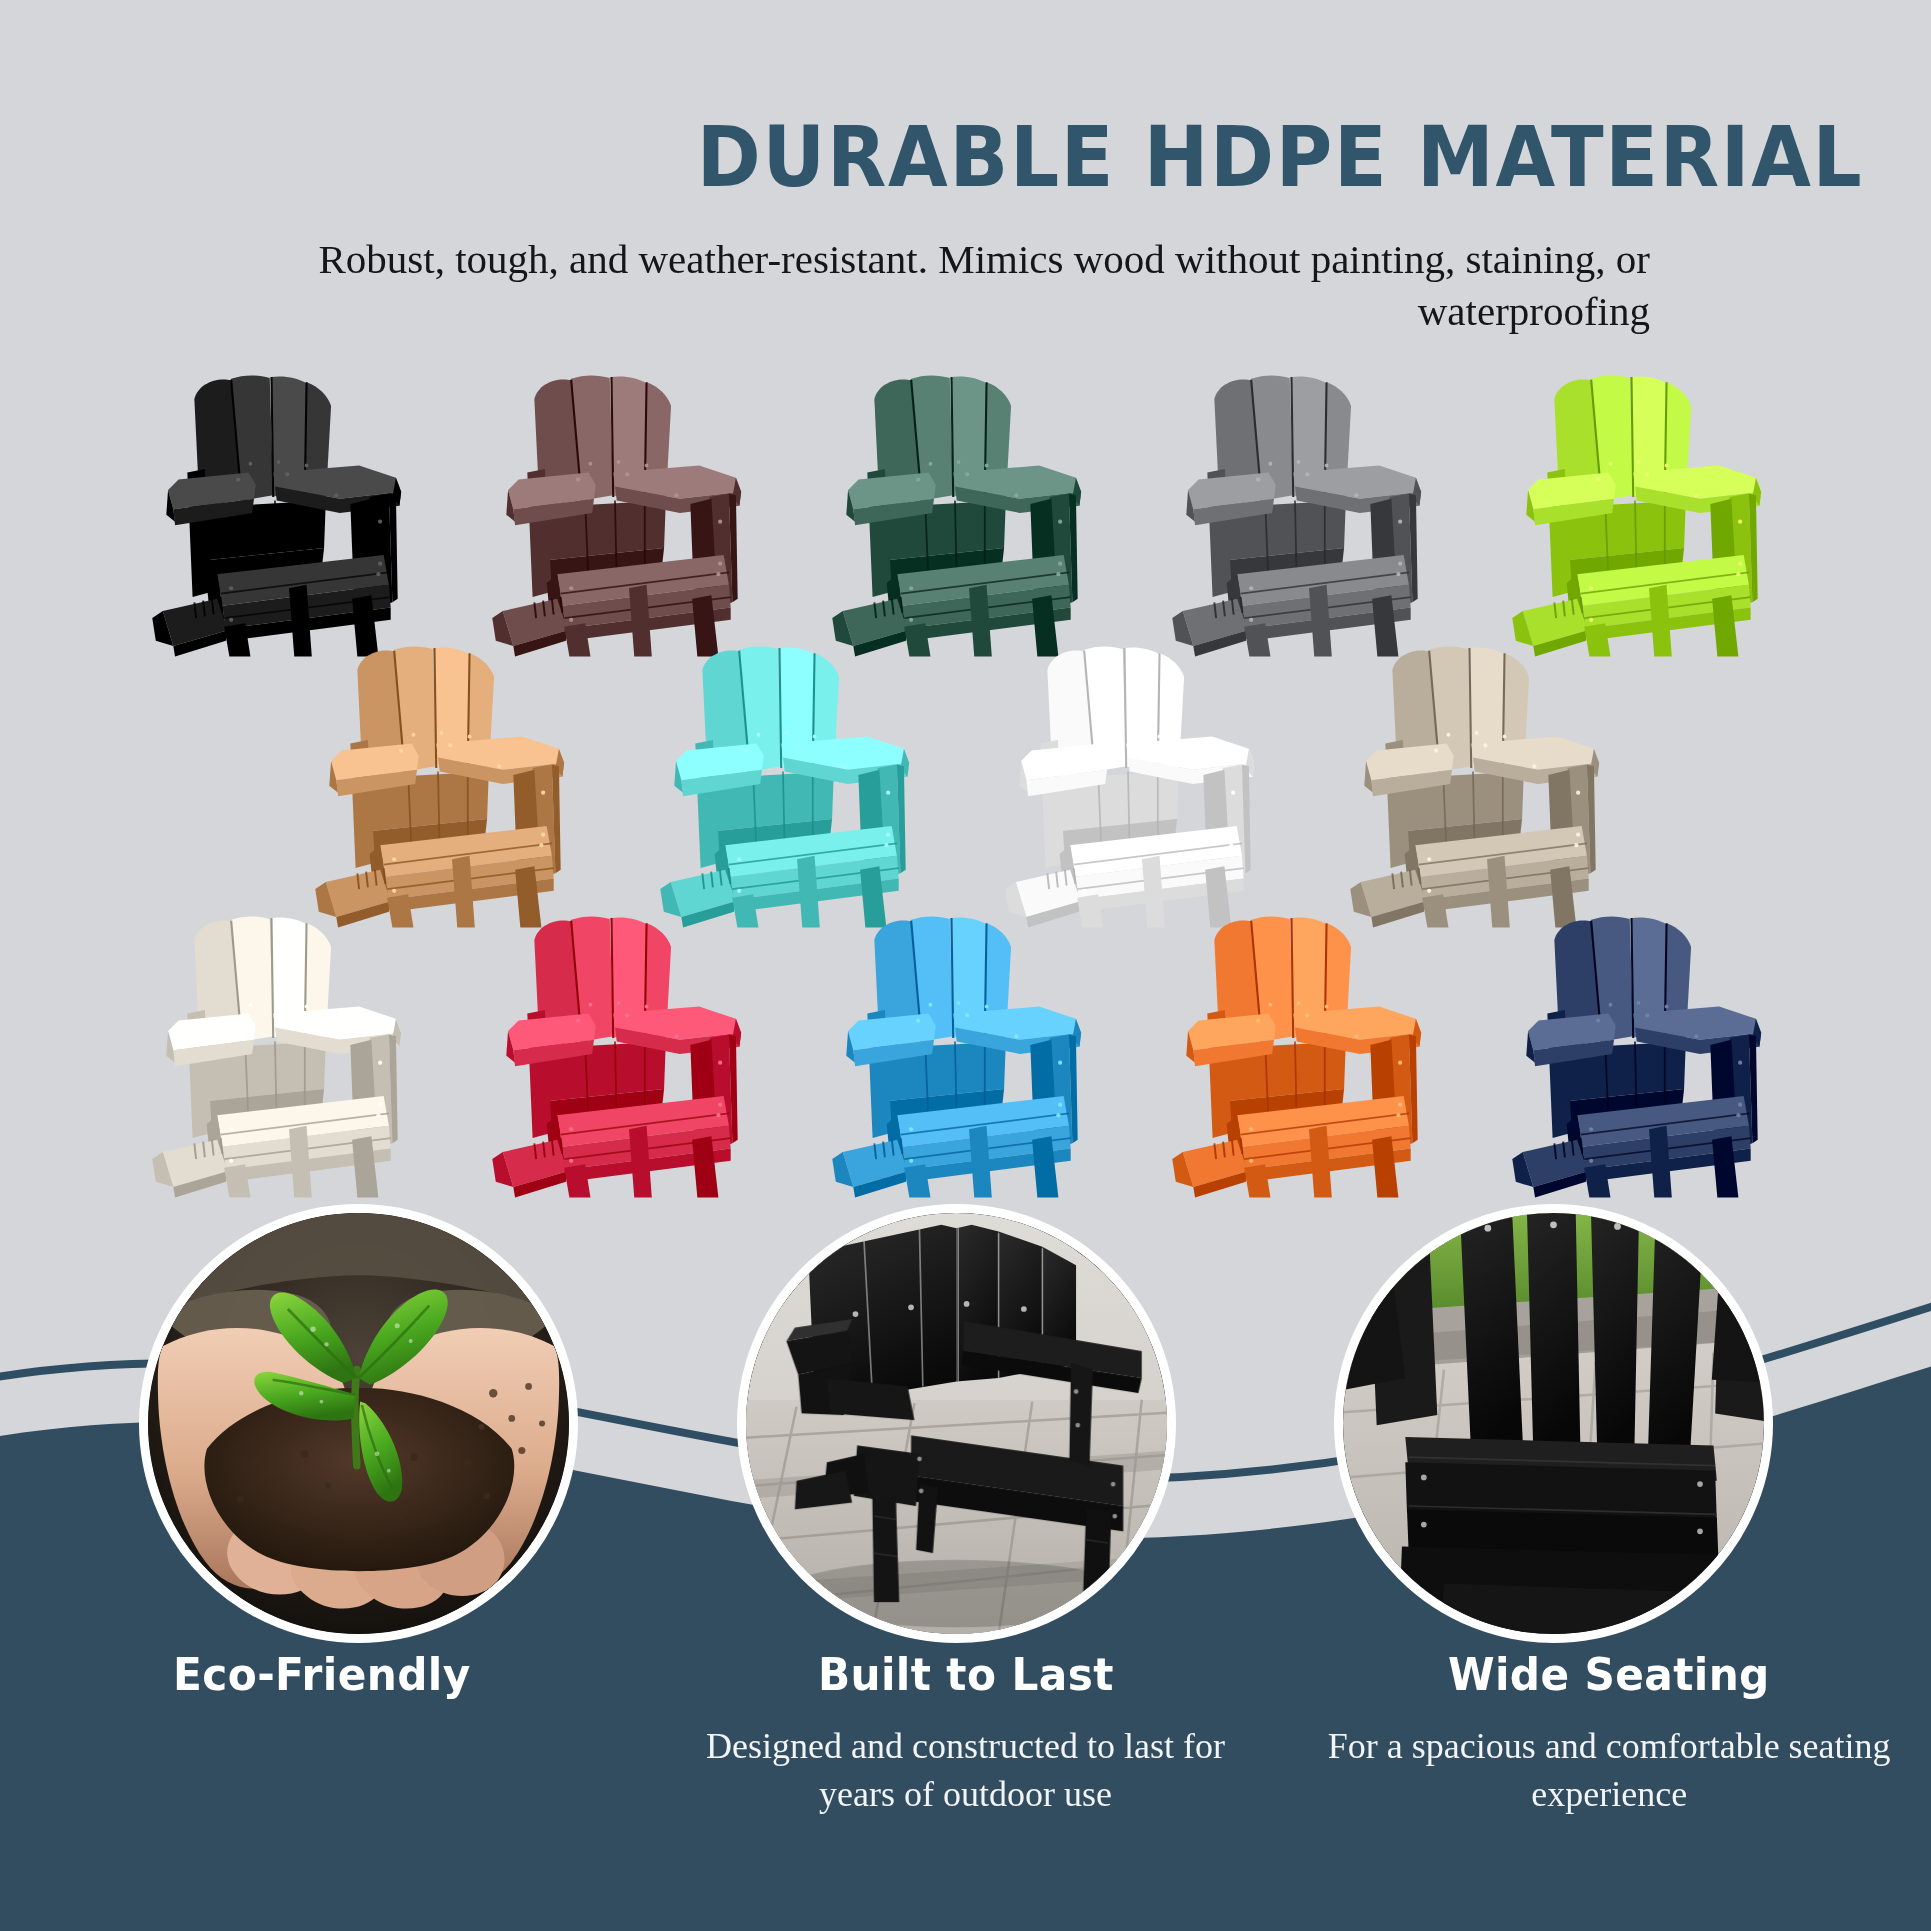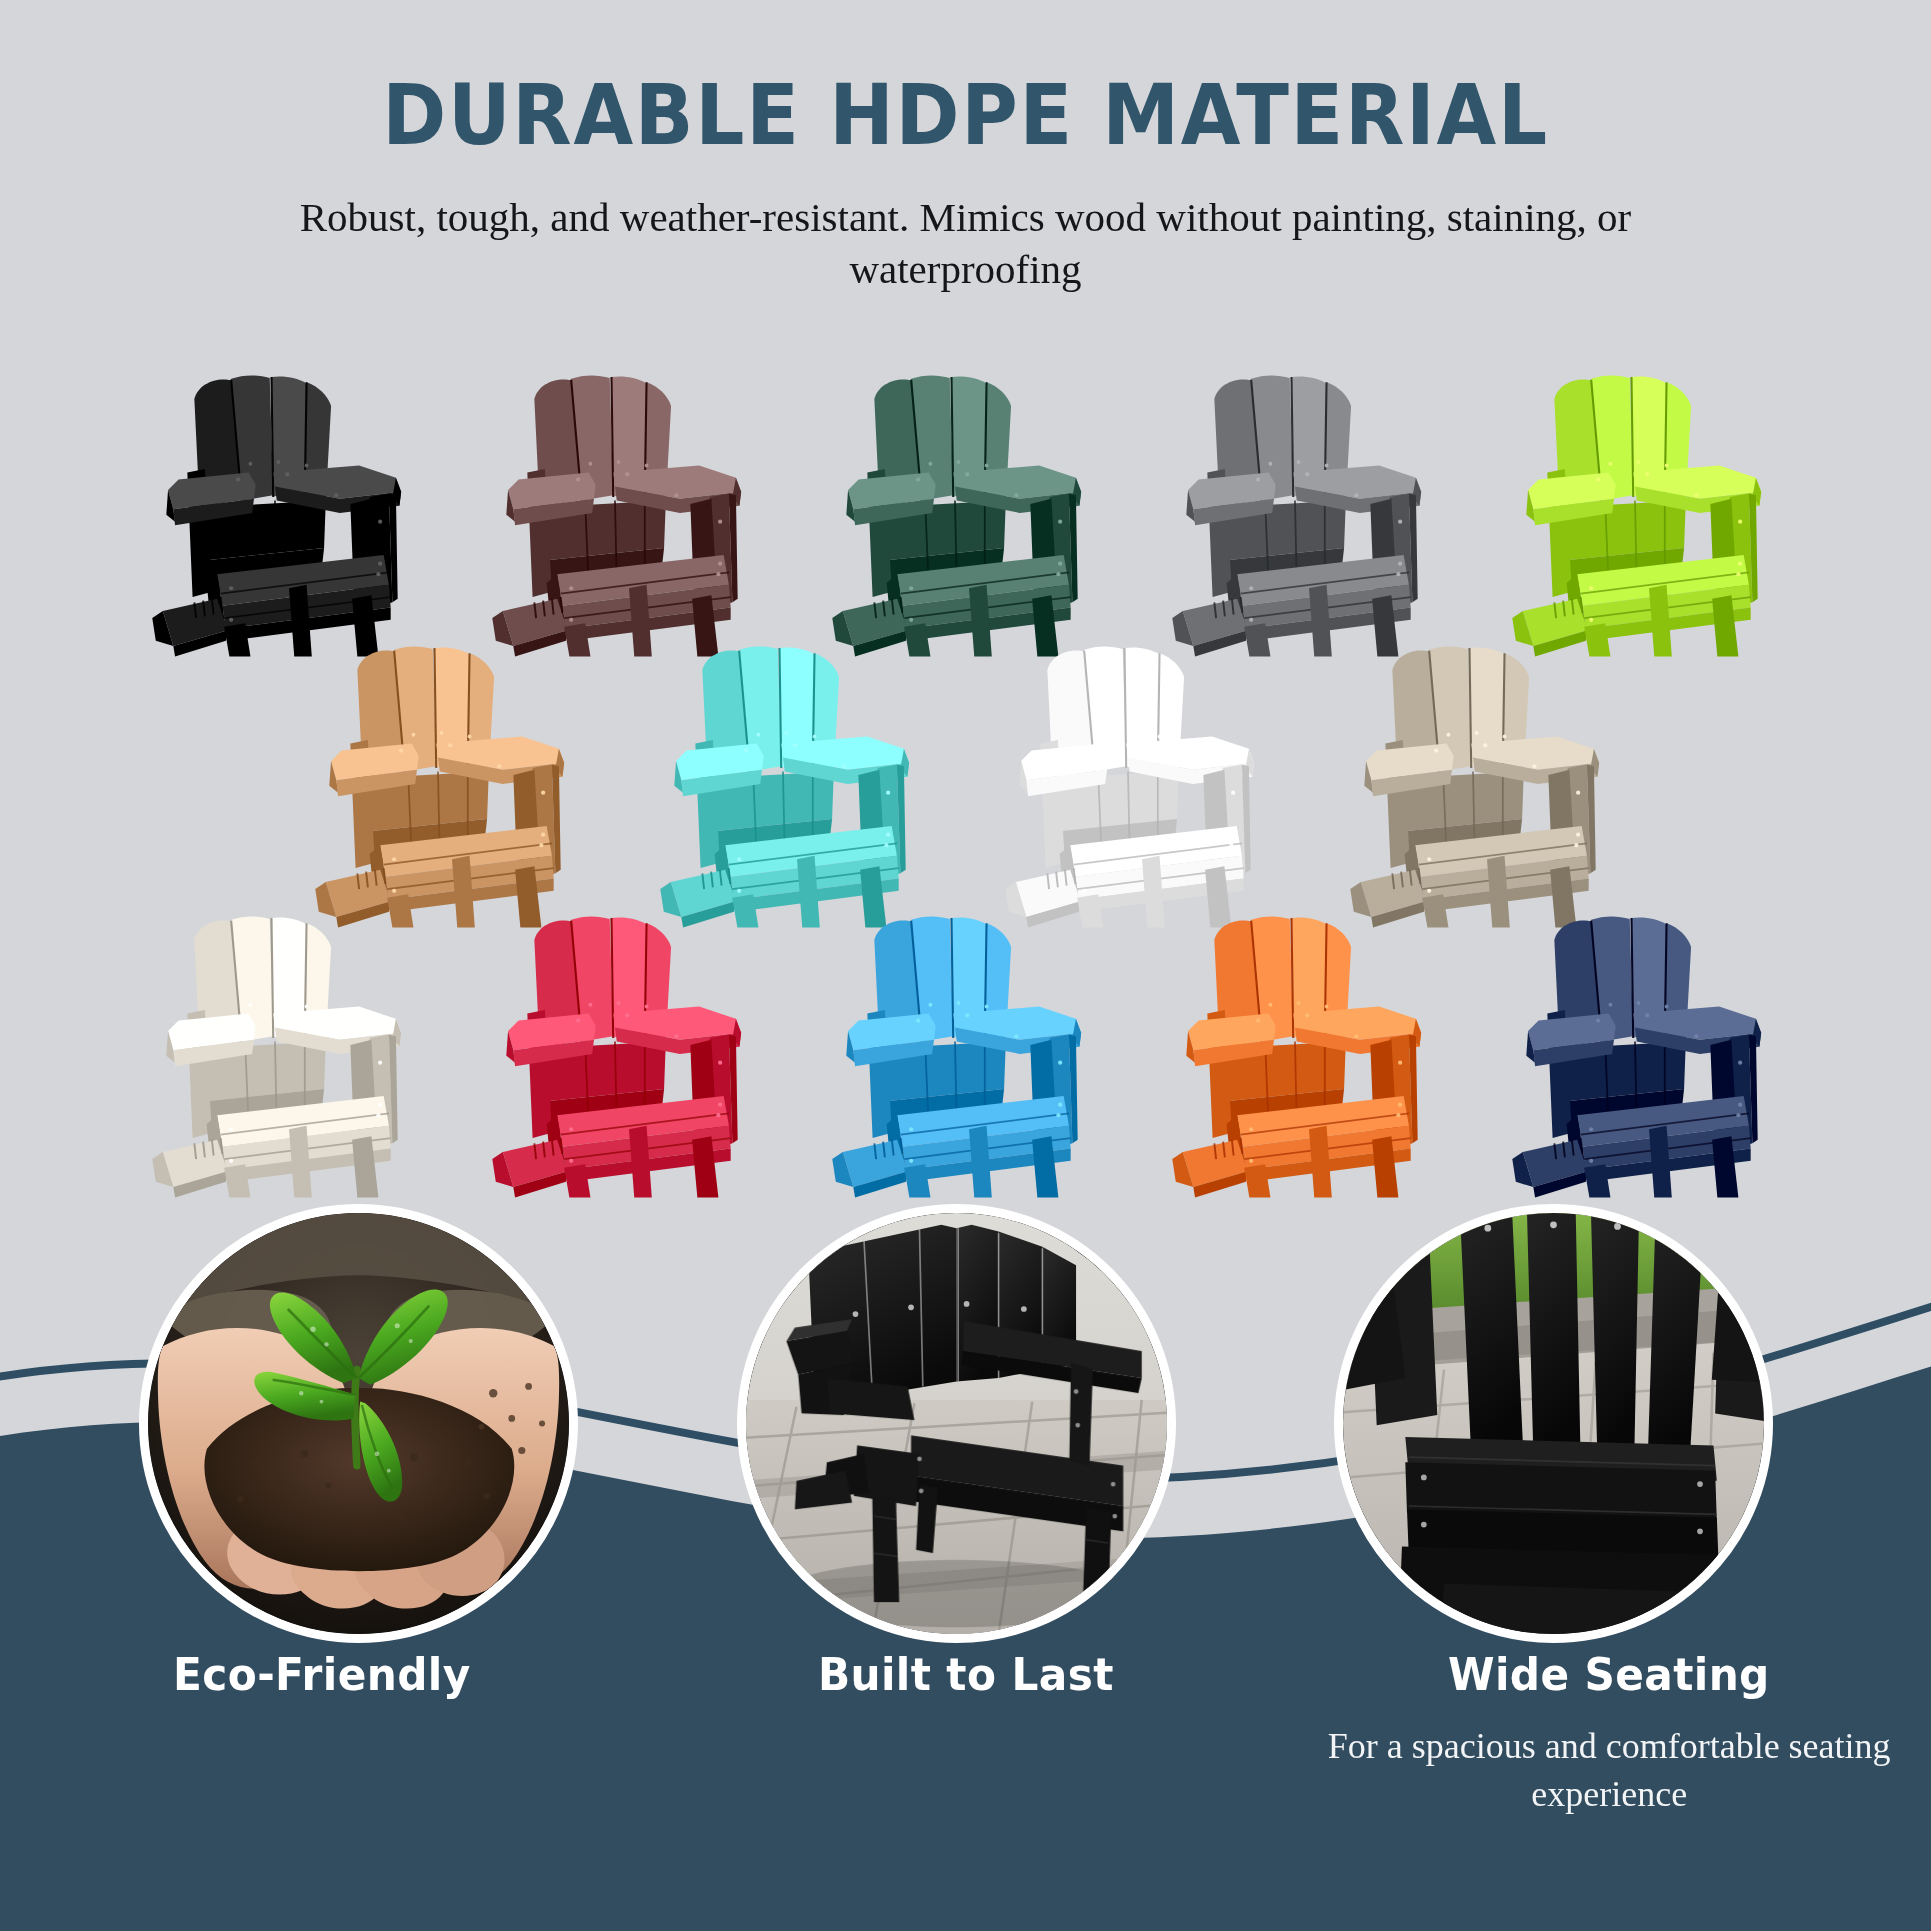--- a/index.html
+++ b/index.html
@@ -22,22 +22,22 @@
     height: 1931px;
     background: #d4d6da;
     overflow: hidden;
   }
 
   
   #header {
     position: absolute;
     top: 0; left: 0;
     width: 1931px;
-    padding-top: 74px;
-    text-align: center;
+    padding-top: 116px;
+    text-align: right;
     z-index: 5;
   }
 
   #page-title {
     font-family: "DejaVu Sans", sans-serif;
     font-weight: bold;
     font-size: 83px;
     letter-spacing: 1.8px;
     color: #31556b;
     line-height: 1.0;
@@ -1527,20 +1527,21 @@
   </div>
 
   <div id="features">
 
     <div class="feature-col">
       <div class="feature-title">Eco-Friendly</div>
     </div>
 
     <div class="feature-col">
       <div class="feature-title">Built to Last</div>
+      <div class="feature-desc">Designed and constructed to last for years of outdoor use</div>
     </div>
 
     <div class="feature-col">
       <div class="feature-title">Wide Seating</div>
       <div class="feature-desc">For a spacious and comfortable seating experience</div>
     </div>
 
   </div>
 
 </div>

